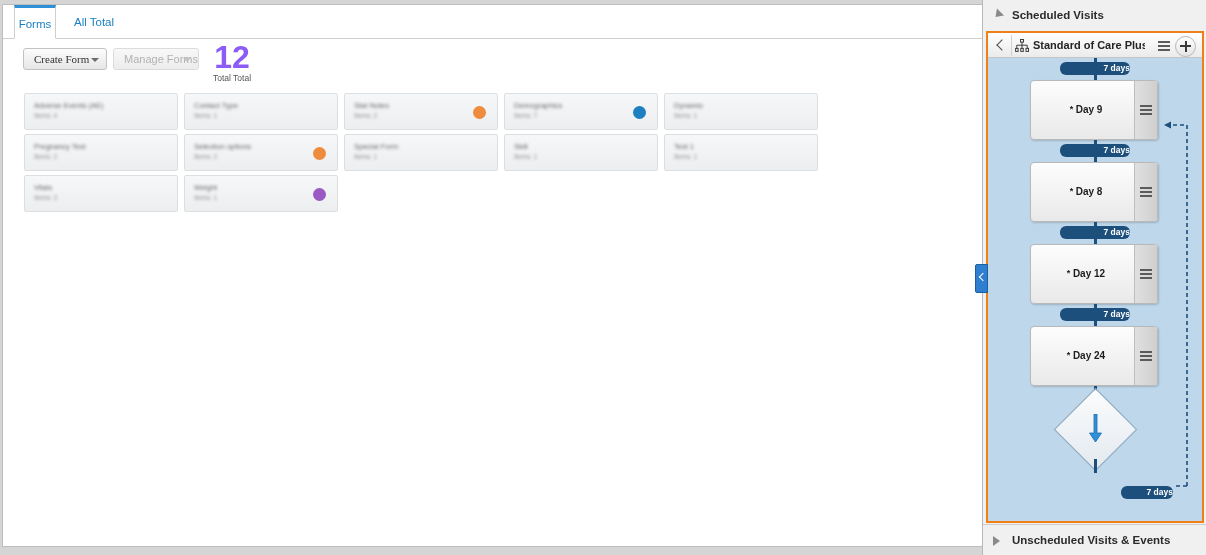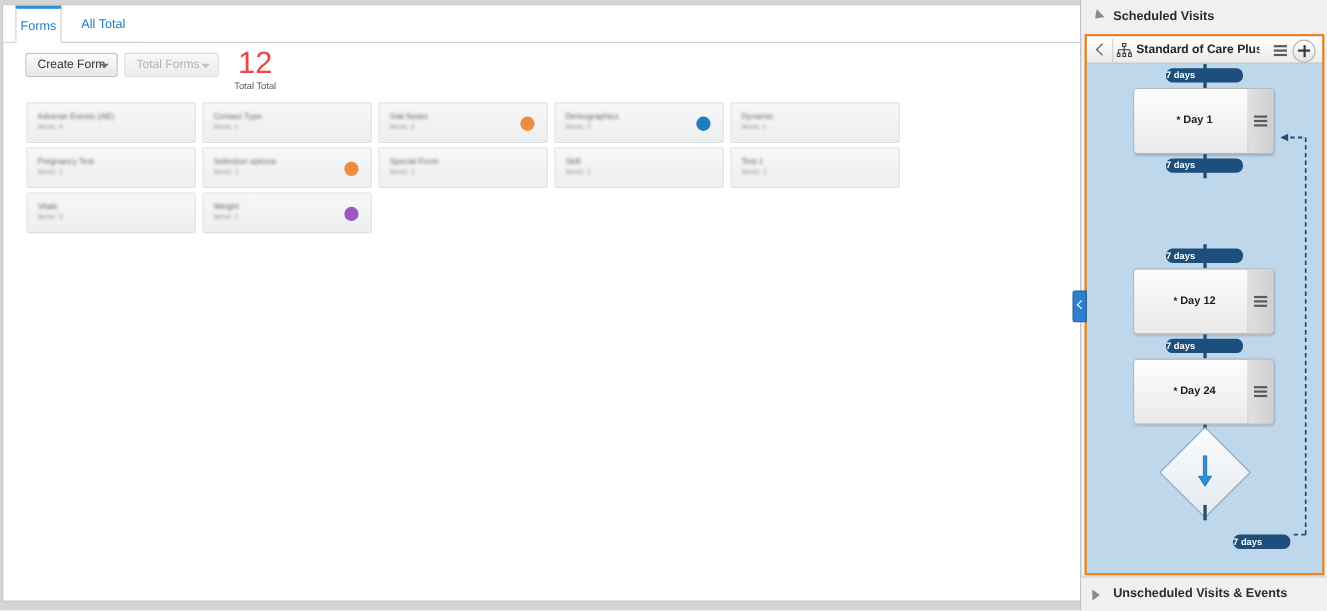--- a/index.html
+++ b/index.html
@@ -104,43 +104,43 @@
   }
   .btn .caret {
     position: absolute;
     right: 7px;
     top: 9px;
     width: 0; height: 0;
     border-left: 4px solid transparent;
     border-right: 4px solid transparent;
     border-top: 4px solid #6d6d6d;
   }
-  #btn-create { left: 20px; width: 84px; }
+  #btn-create { left: 20px; width: 84px; font-family: Liberation Serif, serif; }
   #btn-manage {
     left: 110px;
     width: 86px;
     color: #b2b2b2;
     background: linear-gradient(#f8f8f8, #ececec);
     border-color: #dcdcdc;
     cursor: default;
   }
   #btn-manage .caret { border-top-color: #c3c3c3; }
 
   .total-block {
     position: absolute;
     left: 200px;
     top: 2px;
     width: 58px;
     text-align: center;
   }
   .total-num {
-    font-size: 28px;
-    color: #ef4444;
+    font-size: 32px;
+    color: #8b5cf6;
     line-height: 32px;
-    font-weight: 400;
+    font-weight: 700;
   }
   .total-lbl {
     font-size: 8.5px;
     color: #555555;
     line-height: 11px;
   }
 
   
   .cards {
     position: absolute;
@@ -343,21 +343,21 @@
   }
   .badge {
     position: absolute;
     height: 13px;
     line-height: 13px;
     border-radius: 6px;
     background: #1d4f7c;
     color: #ffffff;
     font-size: 8.5px;
     font-weight: bold;
-    text-align: left;
+    text-align: right;
     white-space: nowrap;
   }
   .visit-card {
     position: absolute;
     left: 42px;
     width: 128px;
     height: 60px;
     background: linear-gradient(#fdfdfd, #e9e9e9);
     border: 1px solid #b9b9b9;
     border-radius: 4px;
@@ -456,21 +456,21 @@
         <div class="tab active">Forms</div>
         <div class="tab inactive">All Total</div>
       </div>
 
       <div class="toolbar">
         <div class="btn" id="btn-create">
           <span>Create Form</span>
           <span class="caret"></span>
         </div>
         <div class="btn" id="btn-manage">
-          <span>Total Forms</span>
+          <span>Manage Forms</span>
           <span class="caret"></span>
         </div>
         <div class="total-block">
           <div class="total-num">12</div>
           <div class="total-lbl">Total Total</div>
         </div>
       </div>
 
       <div class="cards" id="card-grid">
           <div class="card">
@@ -566,31 +566,41 @@
 
       <div class="canvas" id="diagram-canvas">
         <svg class="dashed-path" viewBox="0 0 214 463" preserveAspectRatio="none">
           <path d="M199,428 L199,67 L176,67" fill="none" stroke="#1d4f7c" stroke-width="1.6" stroke-dasharray="4,3"></path>
           <polygon points="176,67 183,63.5 183,70.5" fill="#1d4f7c"></polygon>
           <path d="M199,428 L185,428" fill="none" stroke="#1d4f7c" stroke-width="1.6" stroke-dasharray="4,3"></path>
         </svg>
       <div class="spine" style="top: 0px; height: 22px;"></div>
           <div class="badge" style="top: 4px; left: 72px; width: 70px;">7 days</div>
           <div class="visit-card" style="top: 22px;">
-            <div class="visit-label"><span class="star">* </span><span>Day 1</span></div>
+            <div class="visit-label"><span class="star">* </span><span>Day 9</span></div>
             <div class="card-handle">
               <div class="lines">
                 <i></i>
                 <i></i>
                 <i></i>
               </div>
             </div>
           </div>
           <div class="spine" style="top: 82px; height: 22px;"></div>
           <div class="badge" style="top: 86px; left: 72px; width: 70px;">7 days</div>
+          <div class="visit-card" style="top: 104px;">
+            <div class="visit-label"><span class="star">* </span><span>Day 8</span></div>
+            <div class="card-handle">
+              <div class="lines">
+                <i></i>
+                <i></i>
+                <i></i>
+              </div>
+            </div>
+          </div>
           <div class="spine" style="top: 164px; height: 22px;"></div>
           <div class="badge" style="top: 168px; left: 72px; width: 70px;">7 days</div>
           <div class="visit-card" style="top: 186px;">
             <div class="visit-label"><span class="star">* </span><span>Day 12</span></div>
             <div class="card-handle">
               <div class="lines">
                 <i></i>
                 <i></i>
                 <i></i>
               </div>

